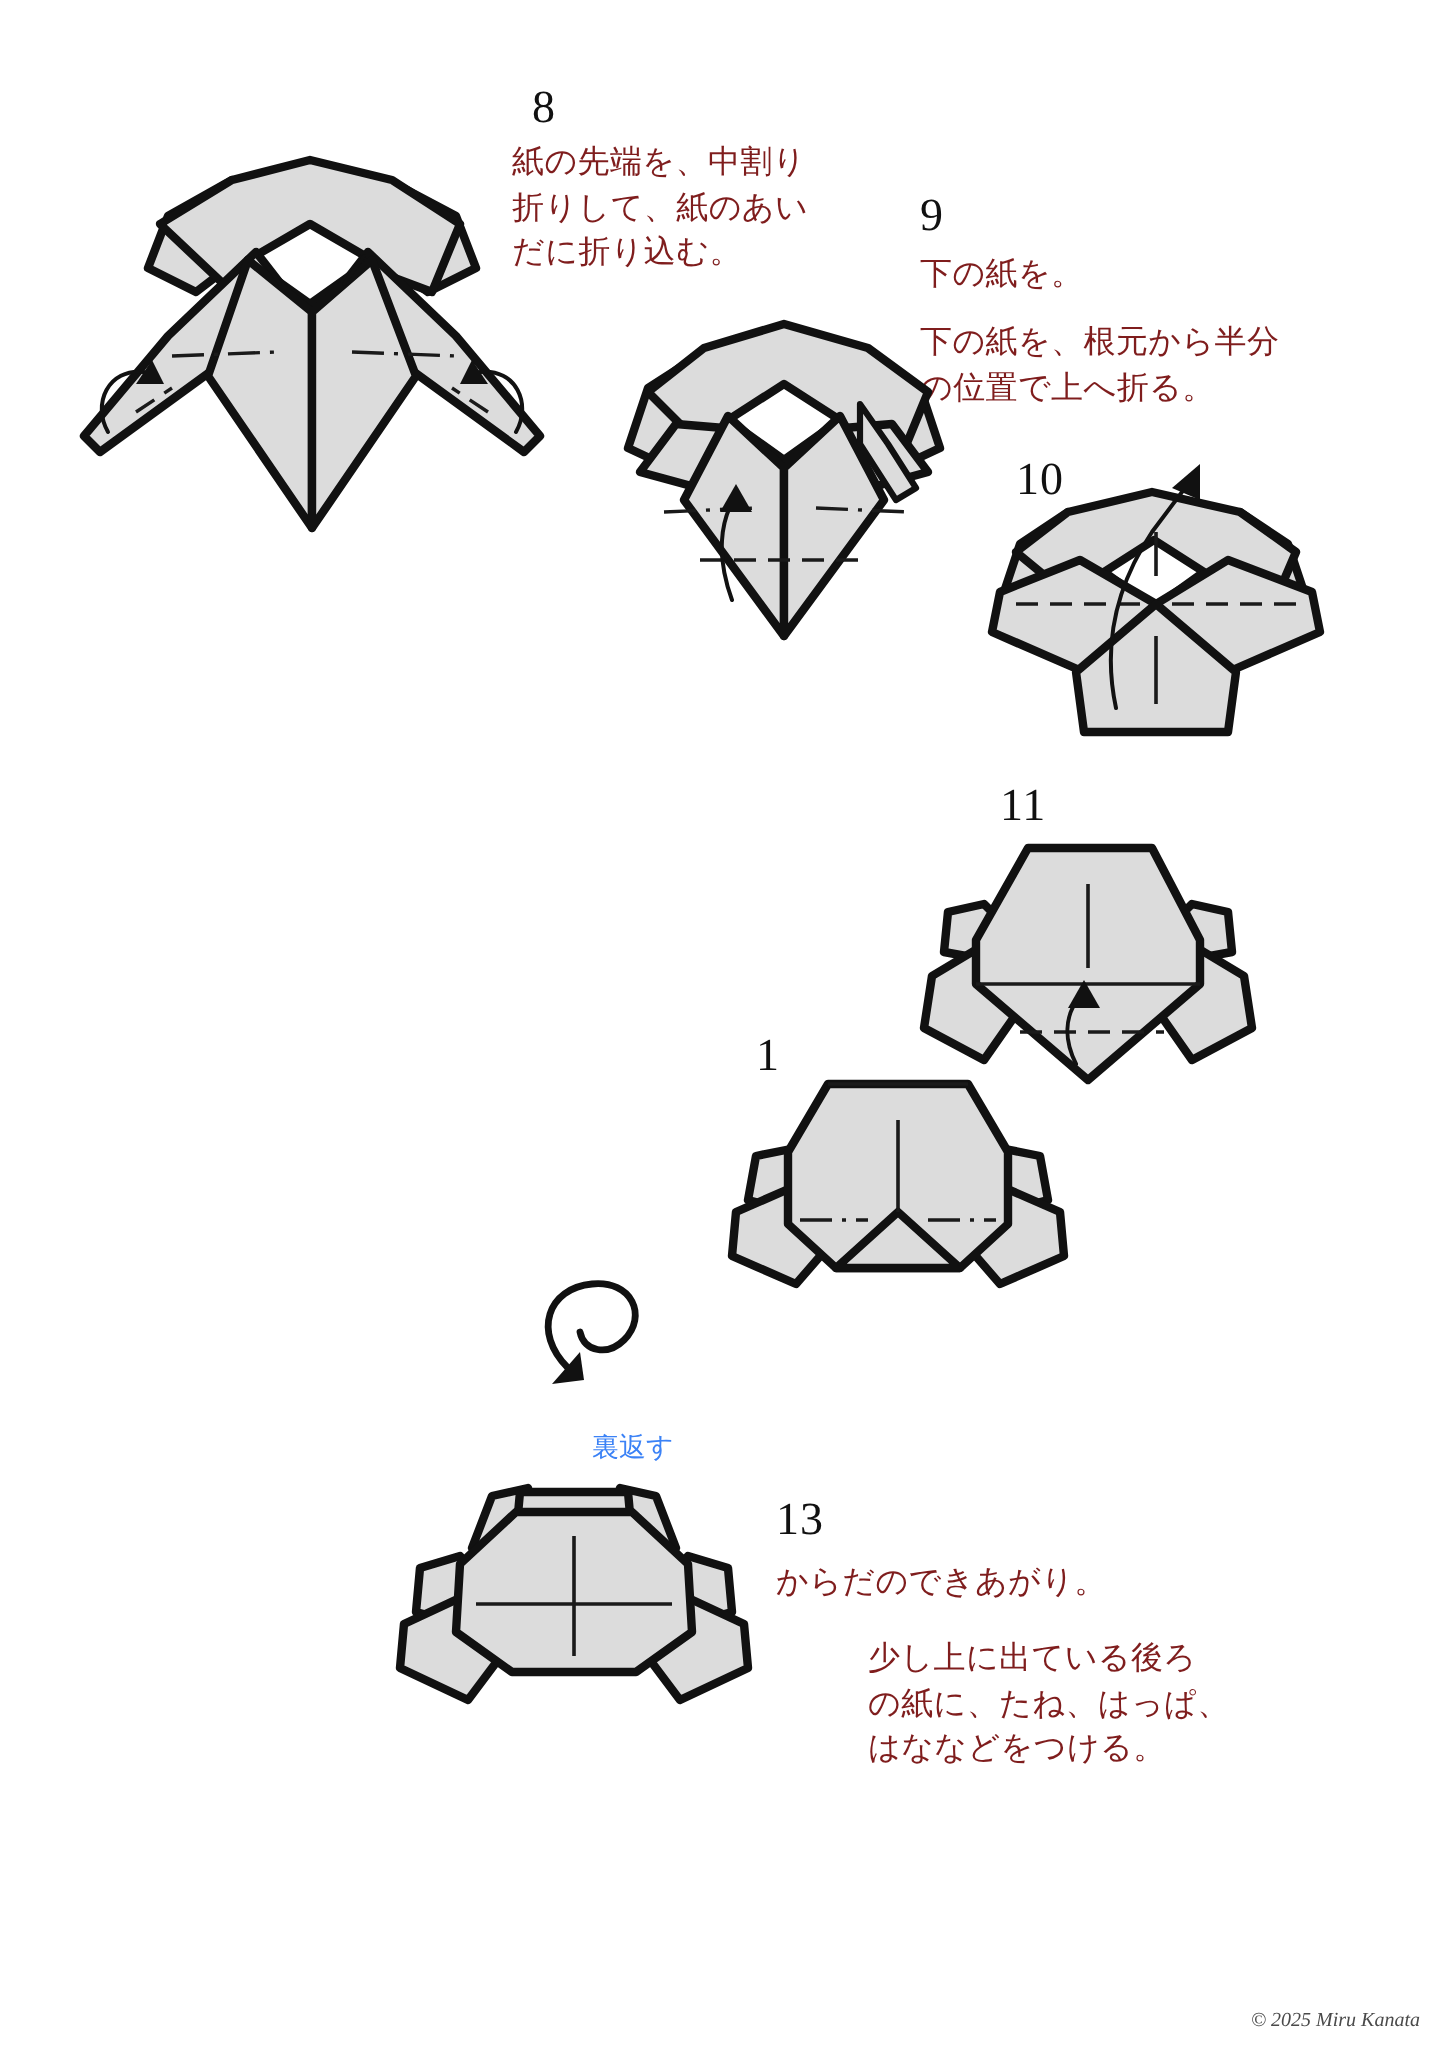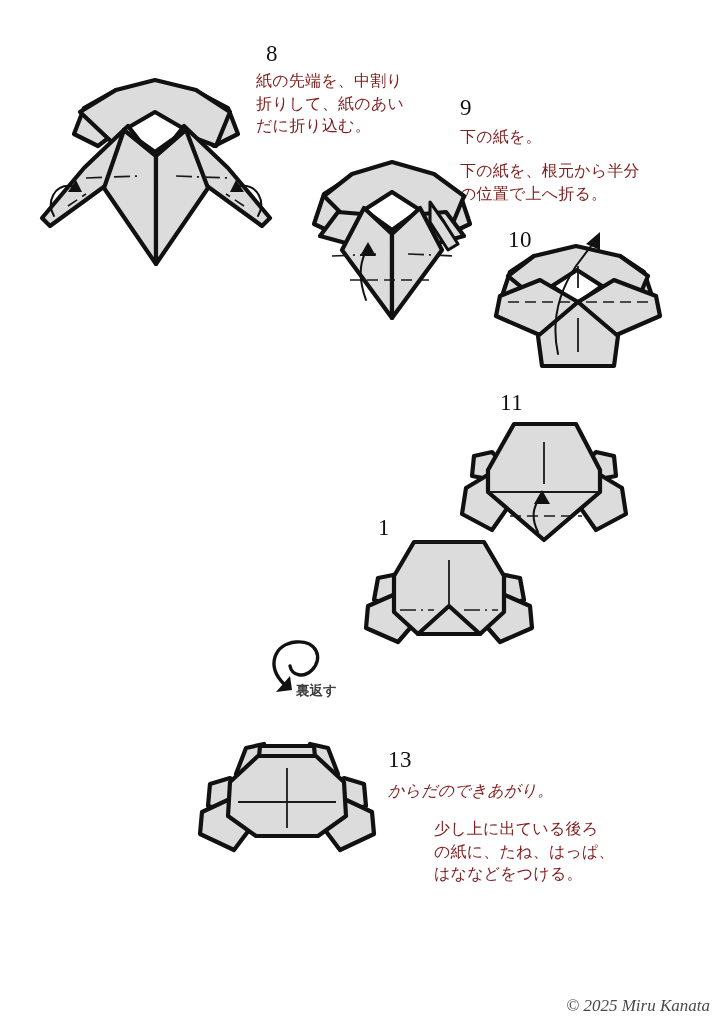--- a/index.html
+++ b/index.html
@@ -38,31 +38,32 @@
     font-size: 16px;
     line-height: 1.42;
     color: #7f1d1d;
     white-space: pre-line;
     letter-spacing: 0.2px;
   }
   .flip-label {
     position: absolute;
     font-family: "DejaVu Sans", sans-serif;
     font-size: 13.5px;
-    font-weight: 700;
-    color: #404040;
+    font-weight: 400;
+    color: #3b82f6;
     white-space: nowrap;
+    margin-top: 33px;
   }
   .copyright {
     position: absolute;
     right: 14px;
     bottom: 8px;
     font-family: "Liberation Serif", serif;
     font-style: italic;
-    font-size: 17px;
+    font-size: 10px;
     color: #4a4a4a;
     white-space: nowrap;
   }
 
   
   .diagram {
     position: absolute;
   }
   .diagram svg {
     display: block;
@@ -291,21 +292,21 @@
 
   <div class="diagram" style="left:262px; top:636px;">
     <svg width="80" height="60" viewBox="0 0 80 60">
       <path class="arrow-line-bold" d="M22 48 C4 30 12 8 34 6 C54 4 62 22 50 34 C42 42 30 40 28 30"></path>
       <path class="arrow-head" d="M14 56 L28 40 L30 54 Z"></path>
     </svg>
   </div>
   <div class="flip-label" style="left:296px; top:682px;">裏返す</div>
 
   <div class="step-num" style="left:388px; top:748px;text-align:right;">13</div>
-  <div class="caption" style="left:388px; top:780px; width:190px;font-style:italic;">からだのできあがり。</div>
+  <div class="caption" style="left:388px; top:780px; width:190px;">からだのできあがり。</div>
   <div class="caption" style="left:388px; top:818px; width:200px;margin-left:46px;">少し上に出ている後ろ
 の紙に、たね、はっぱ、
 はななどをつける。</div>
 
   <div class="diagram" style="left:190px; top:734px;">
     <svg width="200" height="130" viewBox="0 0 200 130">
 
       <path class="paper" d="M46 40 L56 14 L74 10 L72 34 Z"></path>
 
       <path class="paper" d="M148 40 L138 14 L120 10 L122 34 Z"></path>

